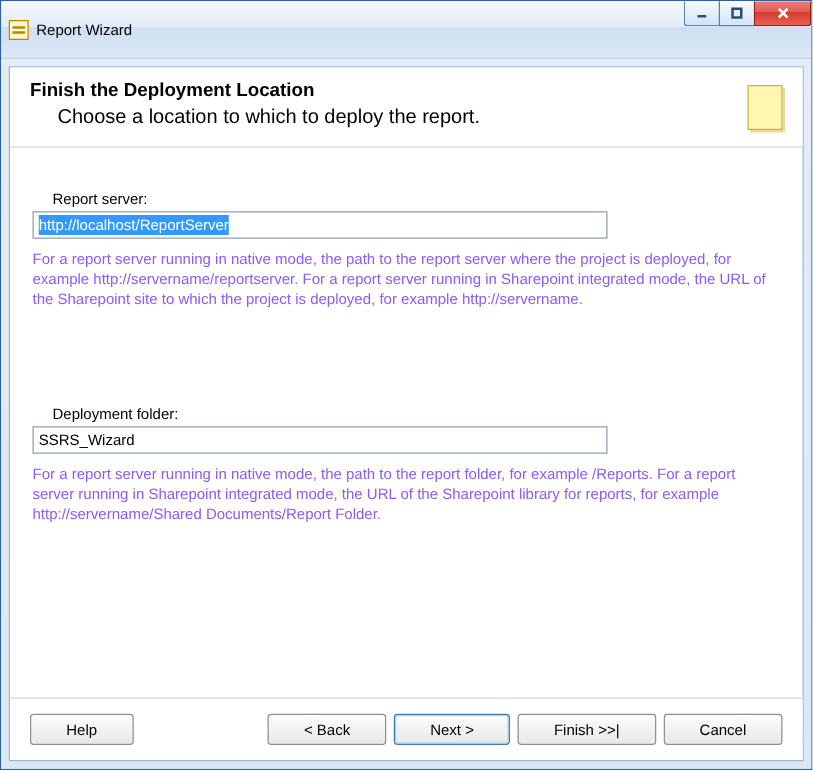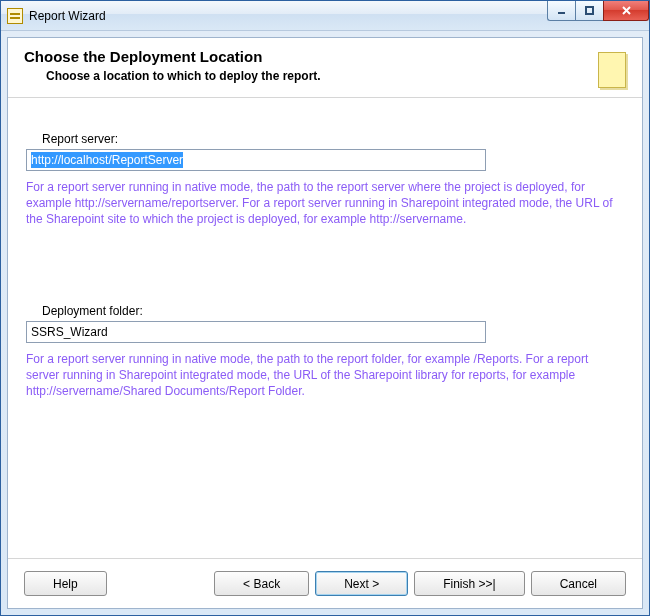--- a/index.html
+++ b/index.html
@@ -6,21 +6,21 @@
   html, body { margin:0; padding:0; font-family: "Segoe UI", Tahoma, sans-serif; font-size:12px; color:#000; }
   .window {
     width:650px; height:616px;
     border:1px solid #2c60a0;
     background:#fff;
     display:flex; flex-direction:column;
     box-shadow:0 0 0 1px rgba(0,0,0,0.05);
   }
   
   .titlebar {
-    height:30px;
+    height:46px;
     background:linear-gradient(to bottom,#f4f8fc 0%,#e2ecf7 45%,#cfe0f2 46%,#dae8f6 100%);
     border-bottom:1px solid #b7c9de;
     display:flex; align-items:center;
     padding:0 0 0 6px;
     position:relative;
   }
   .titlebar-icon {
     width:16px; height:16px; margin-right:6px;
     background:#fff7d0; border:1px solid #b08b00;
     position:relative;
@@ -63,21 +63,21 @@
     display:flex; flex-direction:column;
   }
   
   .header {
     padding:10px 16px 14px 16px;
     border-bottom:1px solid #d6d6d6;
     position:relative;
     background:#fff;
   }
   .header h1 { margin:0 0 4px 0; font-size:15px; font-weight:600; }
-  .header p { margin:0 0 0 22px; font-size:12px; color:#000;font-weight:bold; }
+  .header p { margin:0 0 0 22px; font-size:16px; color:#000; }
   .header-icon {
     position:absolute; right:10px; top:10px; width:40px; height:48px;
   }
   .header-icon .page {
     position:absolute; left:6px; top:4px; width:28px; height:36px;
     background:#fff6b0; border:1px solid #c9b54a;
     box-shadow:2px 2px 0 #e6dca0;
   }
   
   .body {
@@ -146,21 +146,21 @@
             <line class="shape" x1="9" y1="2" x2="2" y2="9"></line>
           </svg>
       </div>
     </div>
   </div>
 
   <div class="chrome-pad">
     <div class="client">
 
       <div class="header">
-        <h1>Choose the Deployment Location</h1>
+        <h1>Finish the Deployment Location</h1>
         <p>Choose a location to which to deploy the report.</p>
         <div class="header-icon">
           <div class="page"></div>
         </div>
       </div>
 
       <div class="body">
 
         <div class="field-label">Report server:</div>
         <div class="text-input selected">

